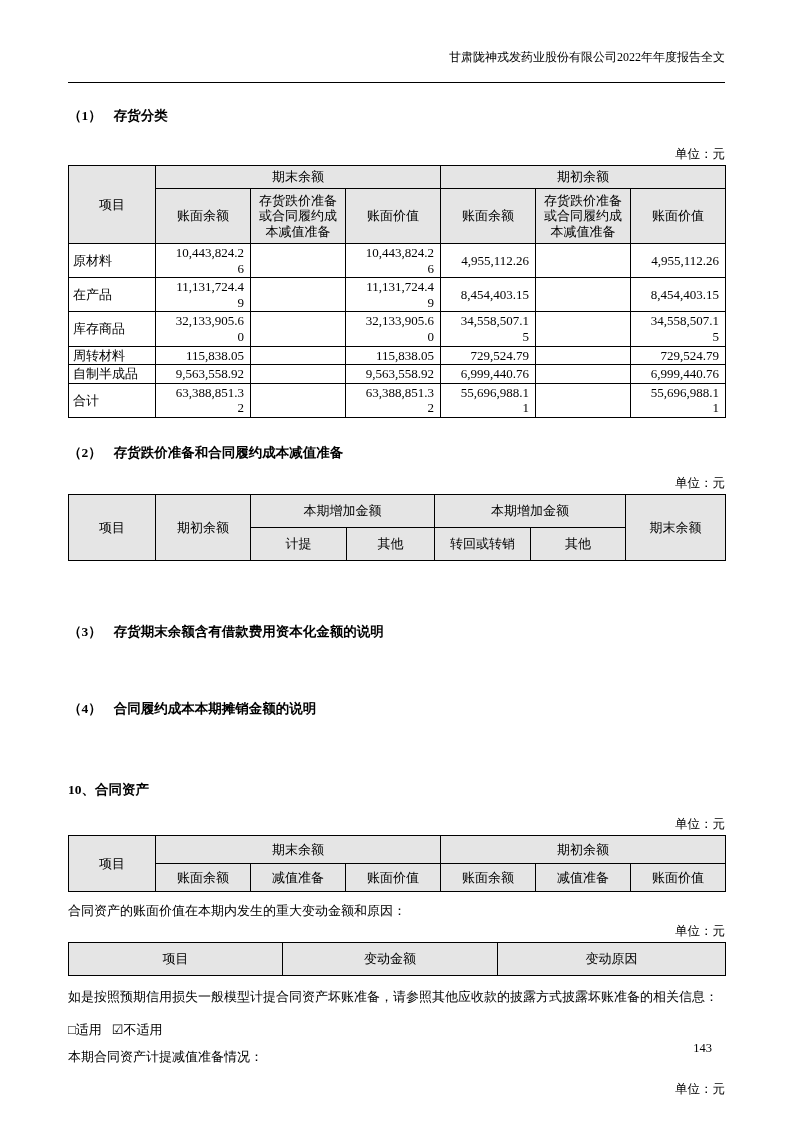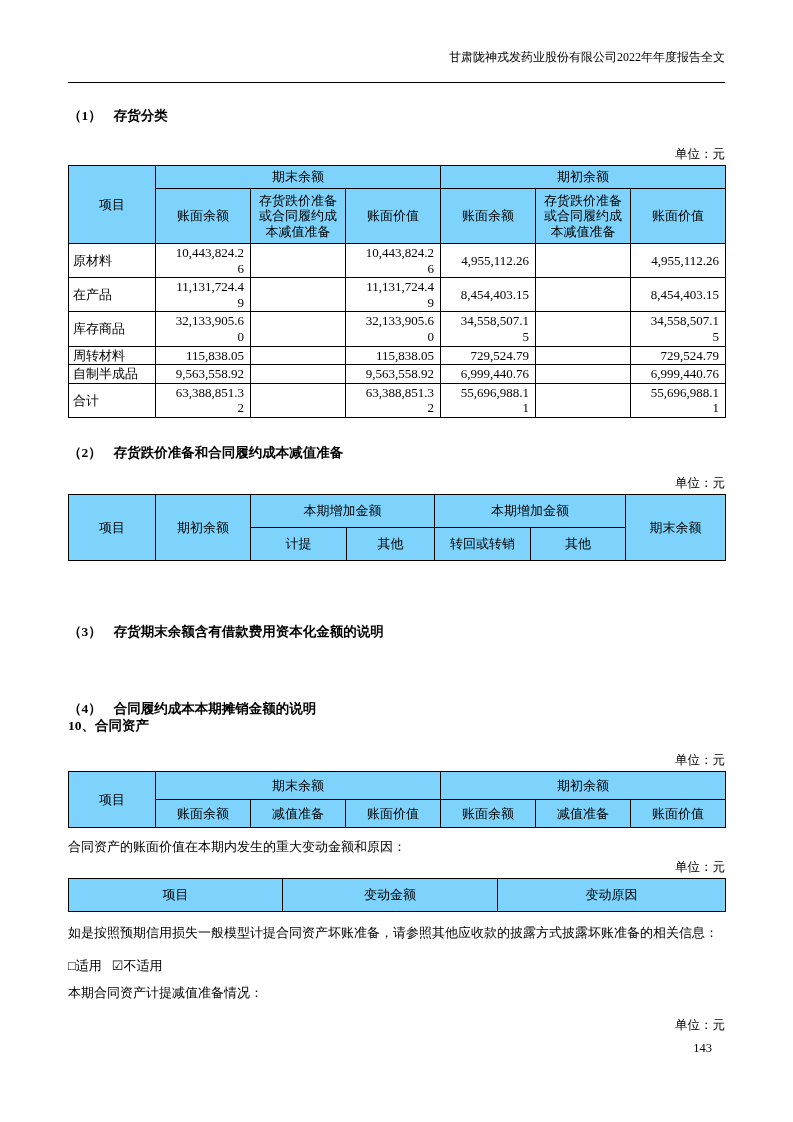--- a/index.html
+++ b/index.html
@@ -46,21 +46,21 @@
   }
   table {
     border-collapse: collapse;
     table-layout: fixed;
     width: 657px;
     font-size: 13px;
     line-height: 1.2;
   }
   th, td { border: 1px solid #000; font-weight: normal; overflow: hidden; }
   .hc {
-    background: #7dd3fc;
+    background: #e5e5e5;
     text-align: center;
     vertical-align: middle;
     padding: 2px 3px;
   }
   .hg { height: 20px; padding: 1px 2px; }
   .sub-row th { height: 50px; }
   .name-cell {
     padding: 1px 4px;
     text-align: left;
     vertical-align: middle;
@@ -87,21 +87,21 @@
   .mt10 { margin-top: 10px; }
   .mt12 { margin-top: 12px; }
   .mt14 { margin-top: 14px; }
   .mt16 { margin-top: 16px; }
   .mt18 { margin-top: 18px; }
   .mt22 { margin-top: 22px; }
   .mt24 { margin-top: 24px; }
   .mt26 { margin-top: 26px; }
   .mt60 { margin-top: 60px; }
   .mt62 { margin-top: 62px; }
-  .mt64 { }
+  .mt64 { margin-top: 64px; }
 </style>
 </head>
 <body>
 
 <div class="page">
 
   <div class="doc-header">甘肃陇神戎发药业股份有限公司2022年年度报告全文</div>
 
   <div class="h-sec mt24">
     <span>（1）</span>

